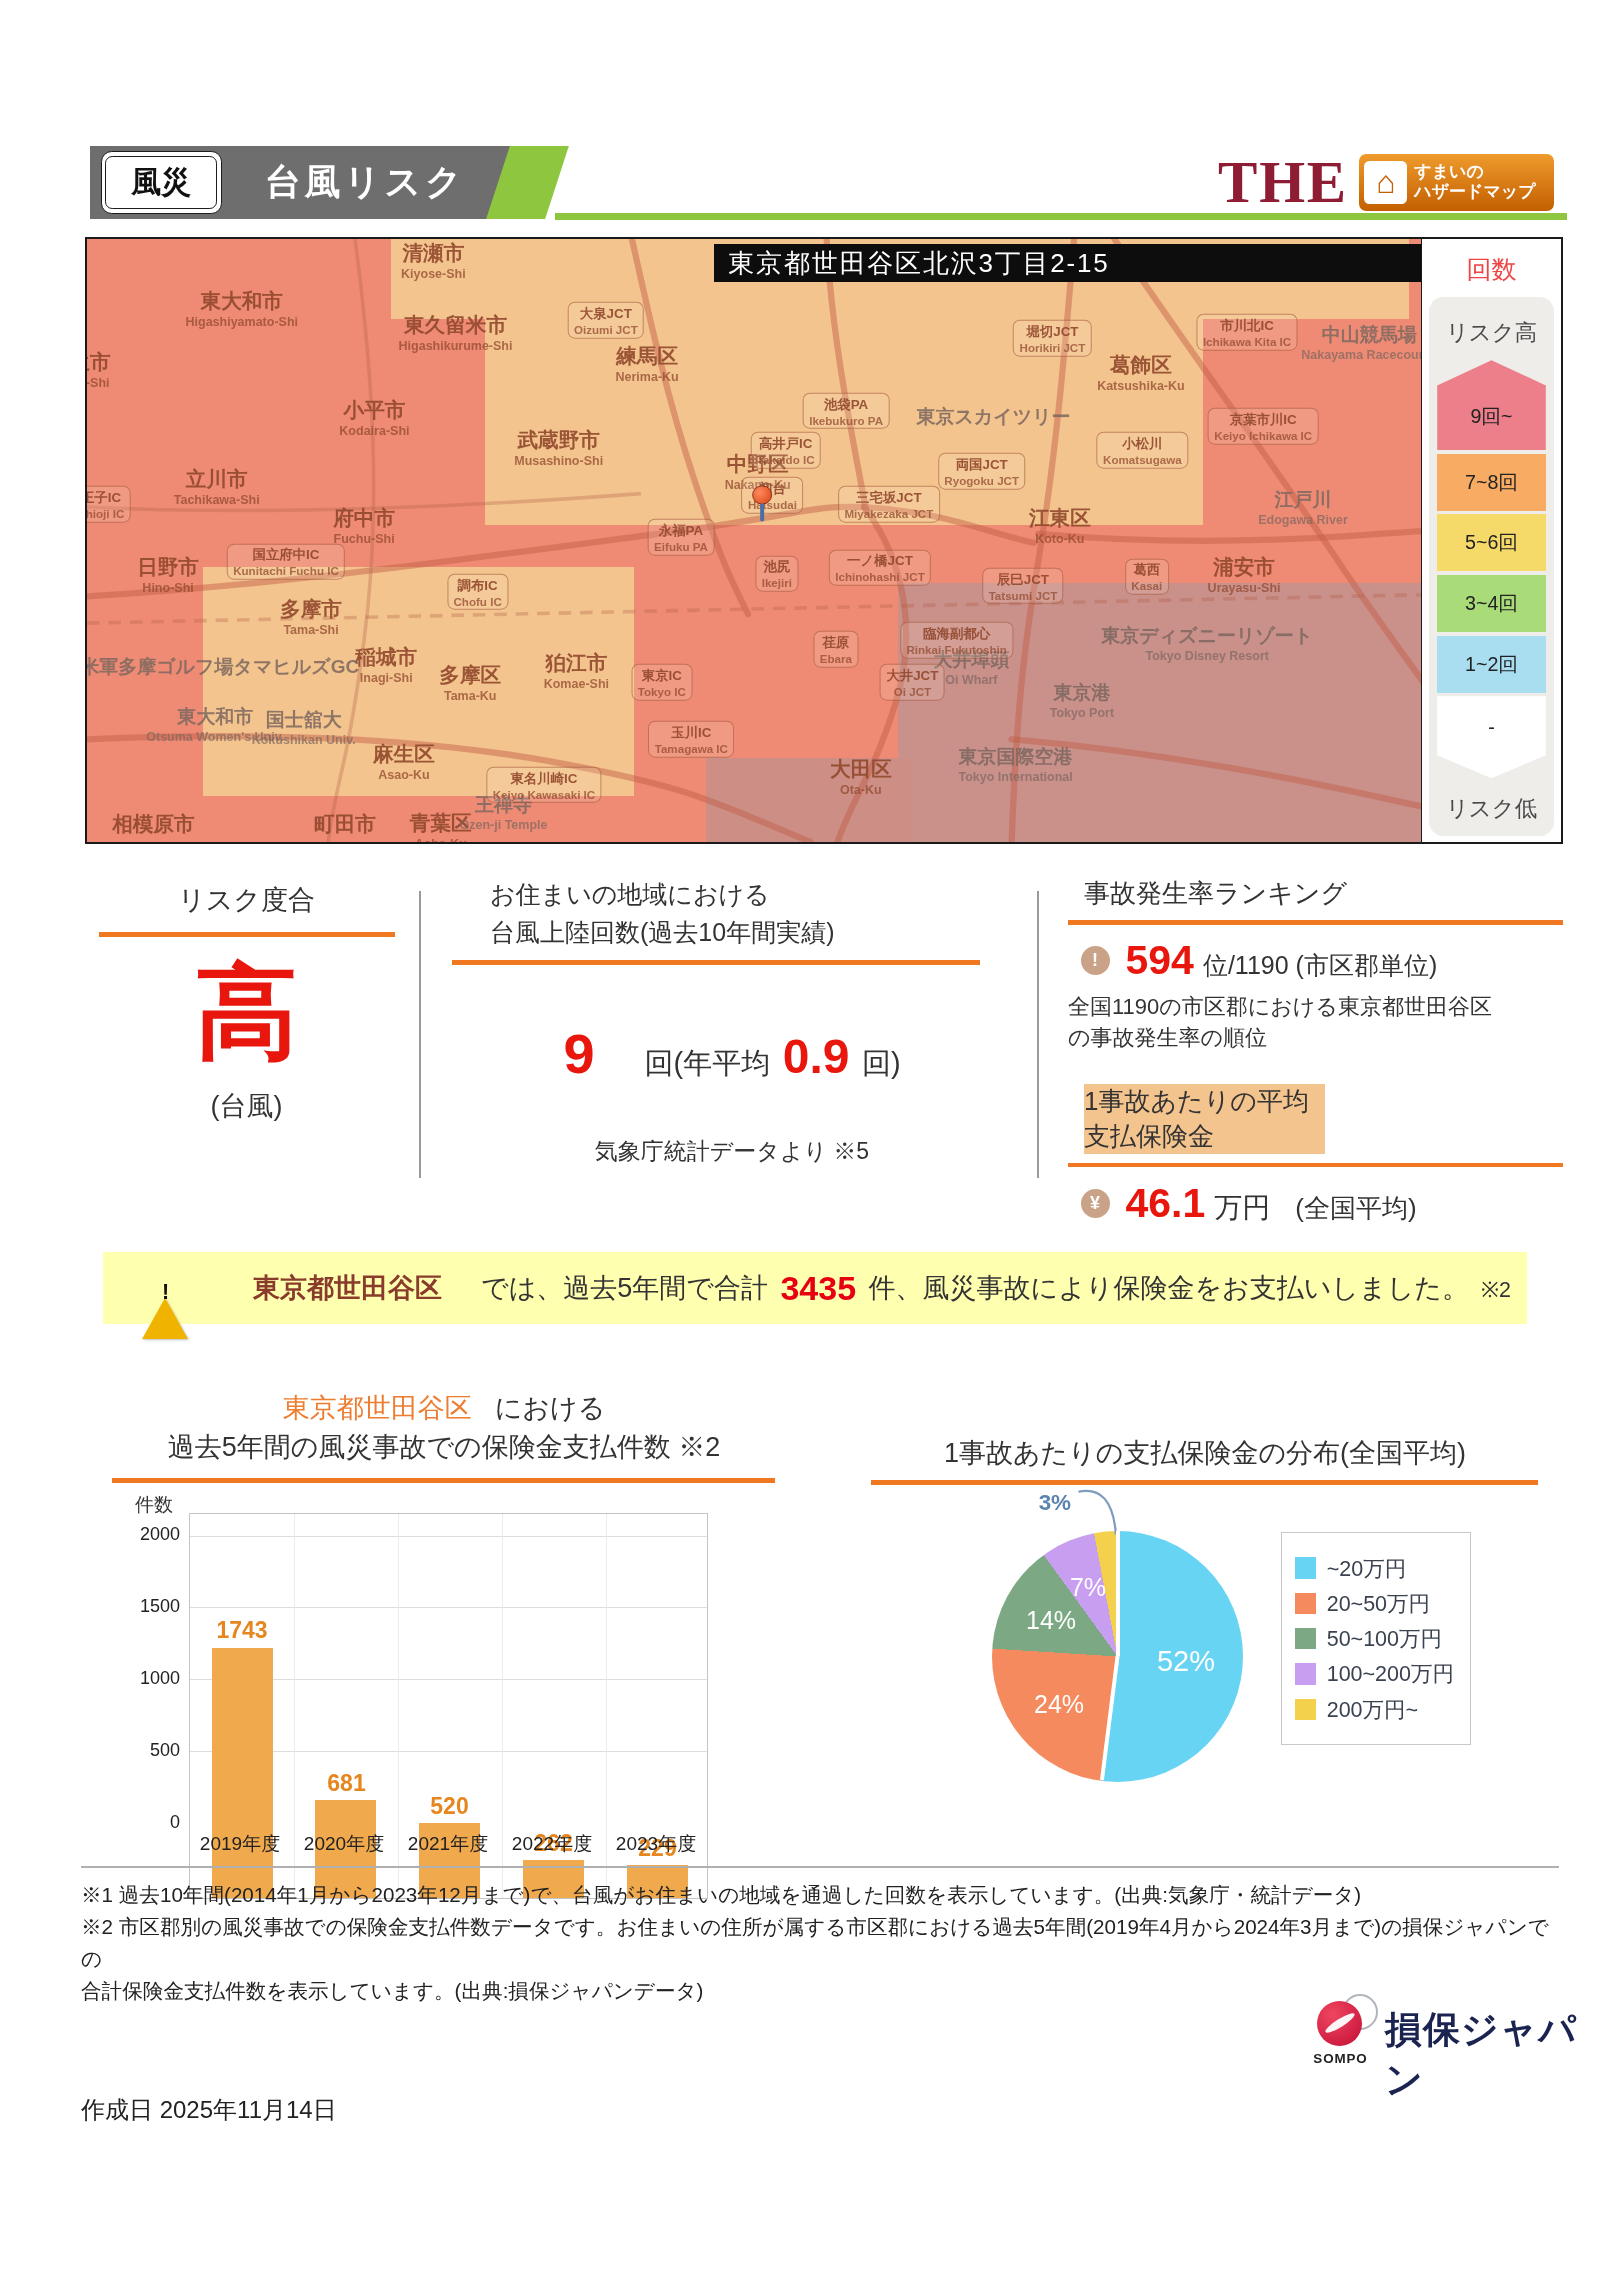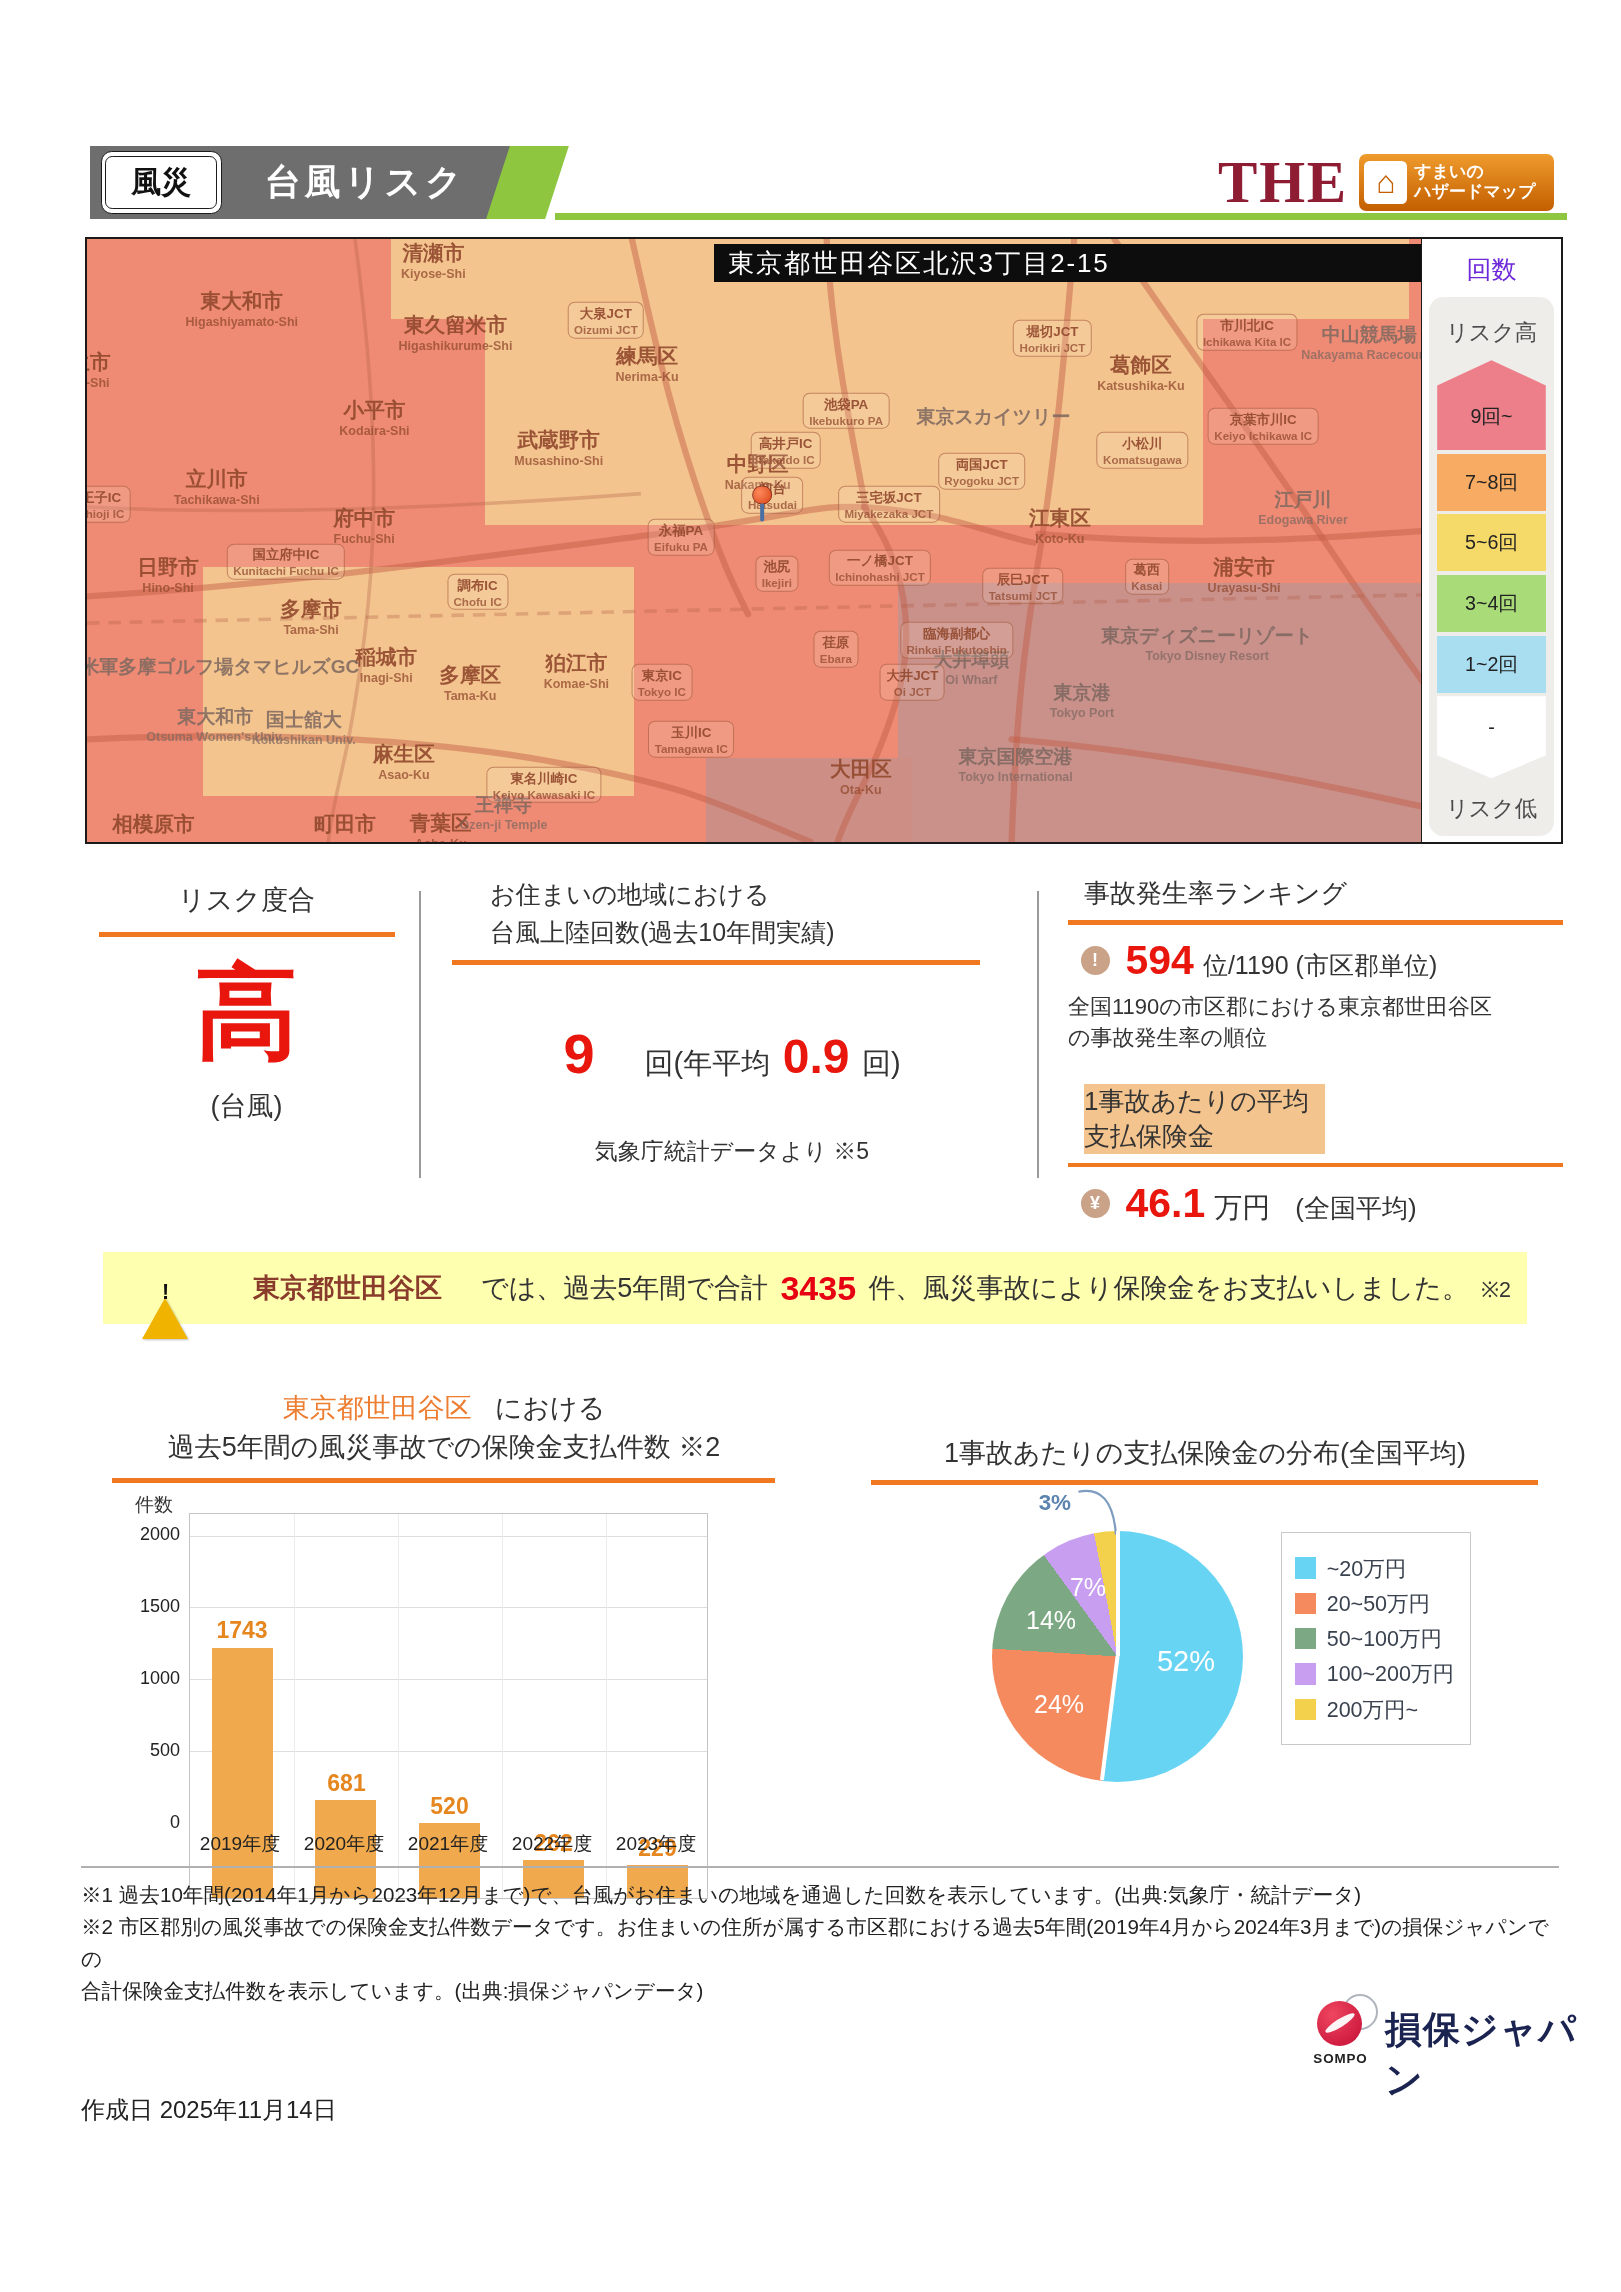--- a/index.html
+++ b/index.html
@@ -43,21 +43,21 @@
   .map-label.badge .jp { font-size:13.4px; }
   .map-label.badge .en { font-size:11.6px; }
   .addr-bar { position:absolute; left:627px; top:5.4px; width:708px; height:38px; background:#0d0d0d; color:#fff;
               font-size:26px; display:flex; align-items:center; padding-left:14.3px; letter-spacing:1.8px; z-index:20; }
   .pin { position:absolute; left:45.8%; top:44.4%; transform:translate(-50%,-60%); z-index:15; }
   .pin-head { width:19.7px; height:19.7px; border-radius:50%; background:radial-gradient(circle at 35% 35%, #ff8a5c, #d84315);
               border:1.8px solid #8d2f1b; margin:0 auto; }
   .pin-stem { width:4.5px; height:18px; background:#4a6fa5; margin:-1.8px auto 0; border-radius:1.8px; }
   .legend-panel { position:absolute; right:0; top:0; bottom:0; width:140px; background:#fff; border-left:1.8px solid #1a1a1a;
                   padding:7.2px; z-index:30; }
-  .legend-title { text-align:center; font-size:25px; color:#6d28d9; margin:7.2px 0 10.7px; }
+  .legend-title { text-align:center; font-size:25px; color:#ef4444; margin:7.2px 0 10.7px; }
   .legend-body { background:#efedea; border-radius:14.3px; padding:9px 8px 5.4px; }
   .legend-high, .legend-low { text-align:center; font-size:22.4px; color:#4a4a4a; }
   .legend-high { padding:10.7px 0 12.5px; }
   .legend-low { padding:10.7px 0 7.2px; }
   .legend-block { position:relative; margin-bottom:3.6px; display:flex; align-items:center; justify-content:center;
                   height:57px; font-size:19.7px; color:#222; }
   .legend-block.arrow-top { height:90px; clip-path:polygon(0 28%, 50% 0, 100% 28%, 100% 100%, 0 100%); padding-top:21.5px; }
   .legend-block.arrow-bottom { height:82px; clip-path:polygon(0 0, 100% 0, 100% 72%, 50% 100%, 0 72%); padding-bottom:19.7px; }
 
   

